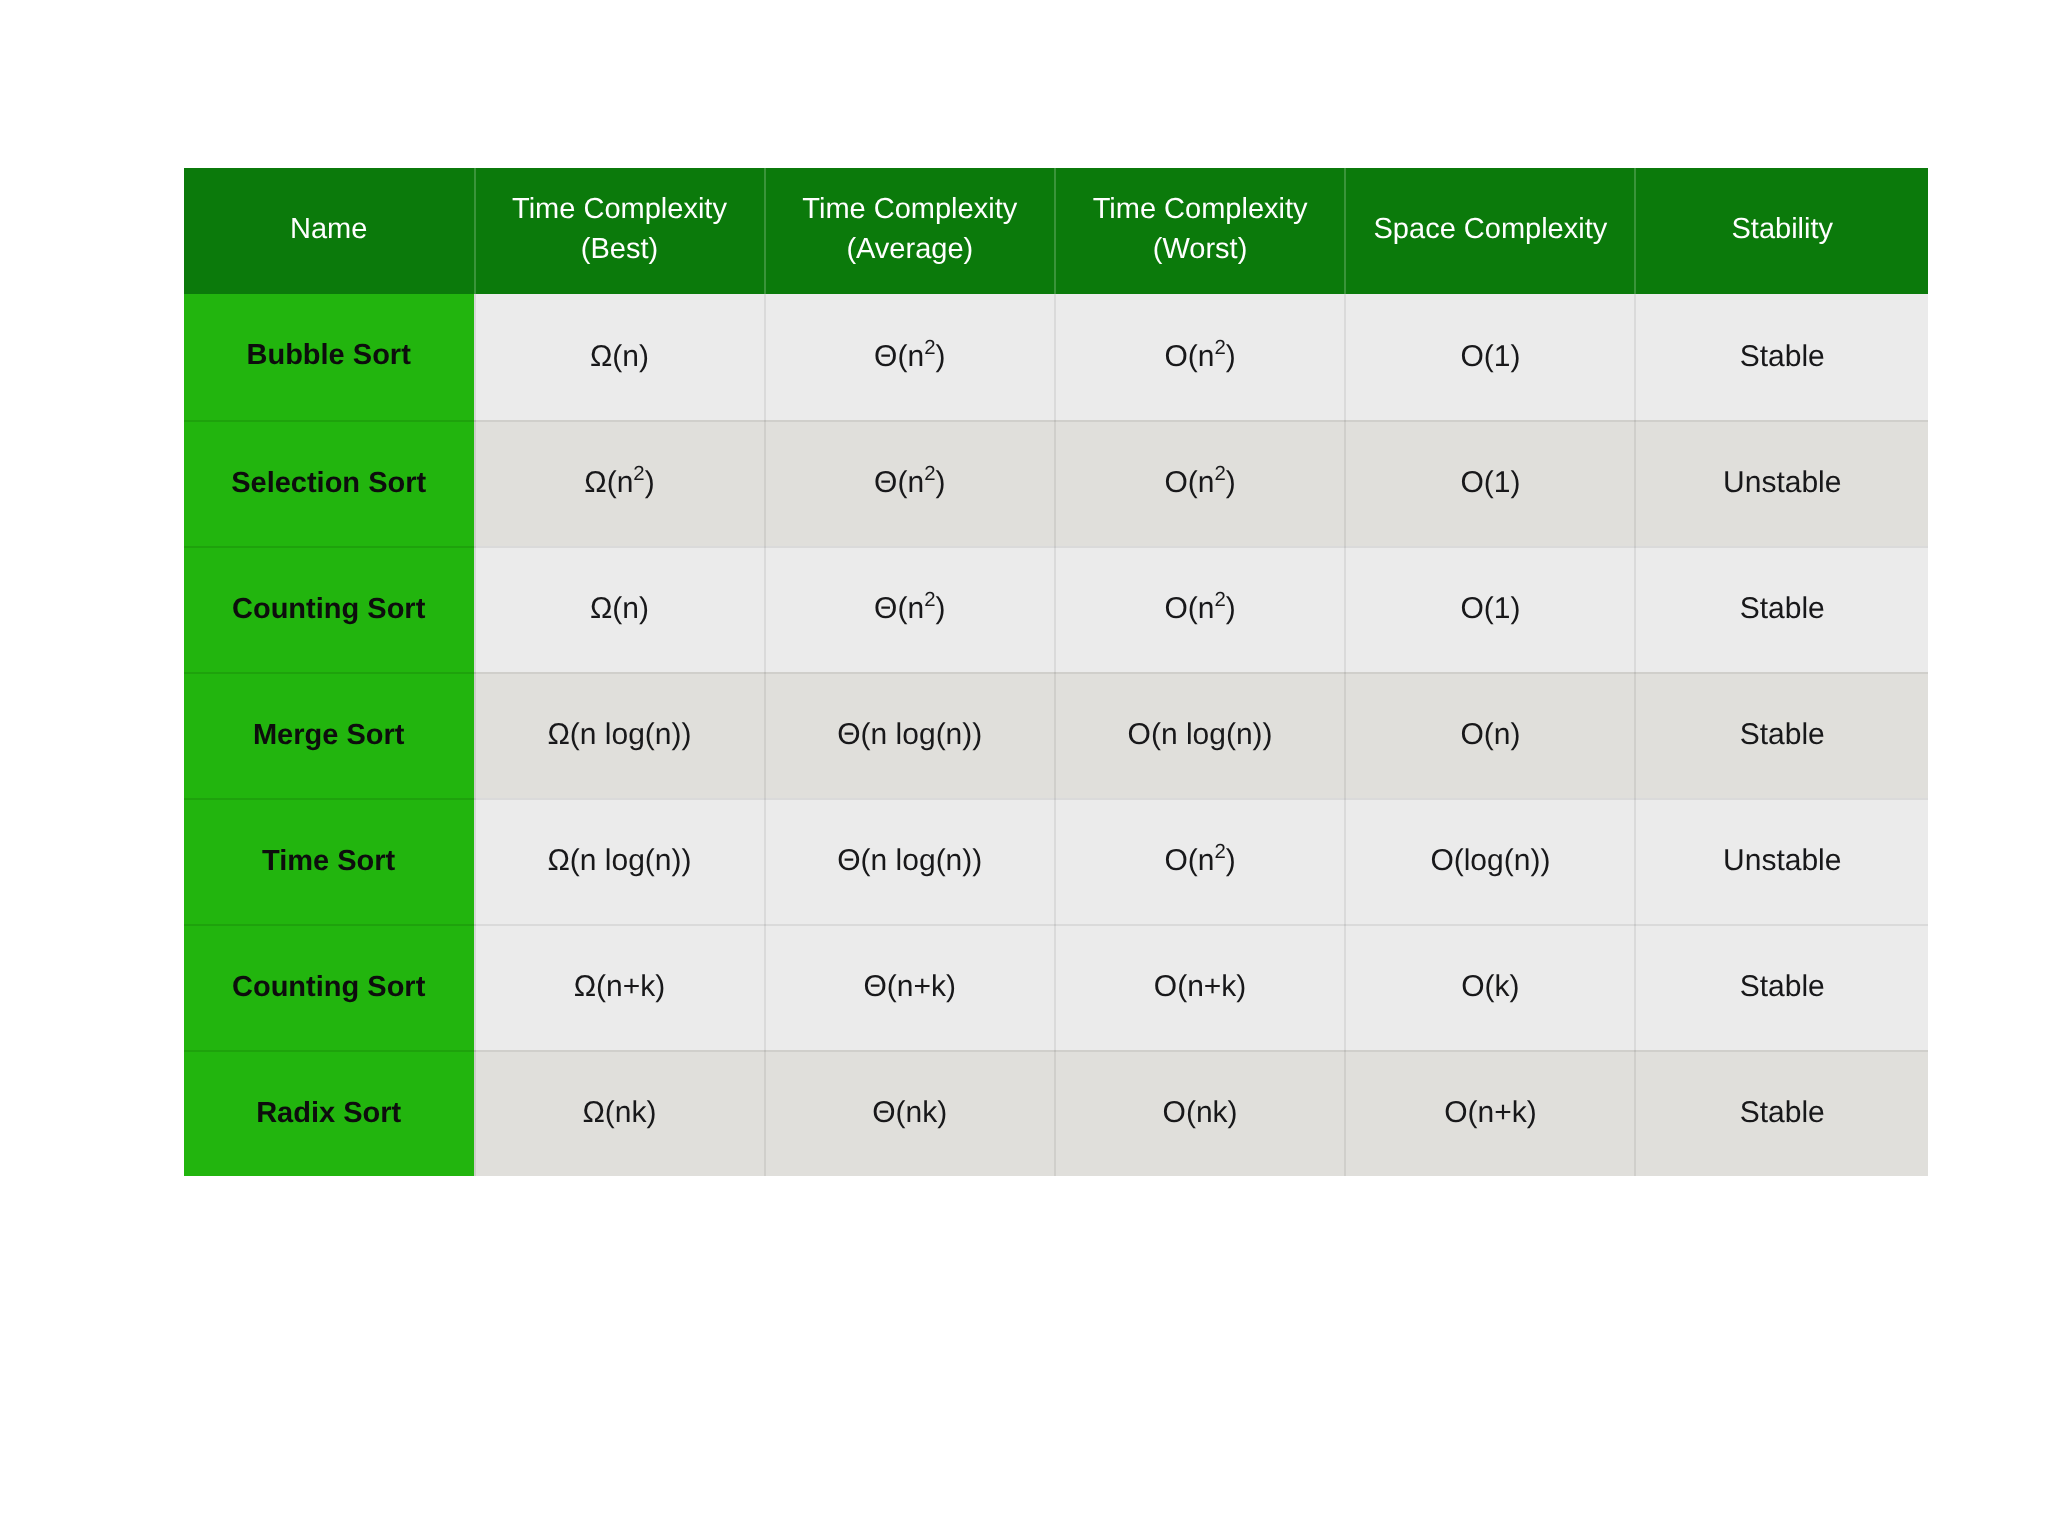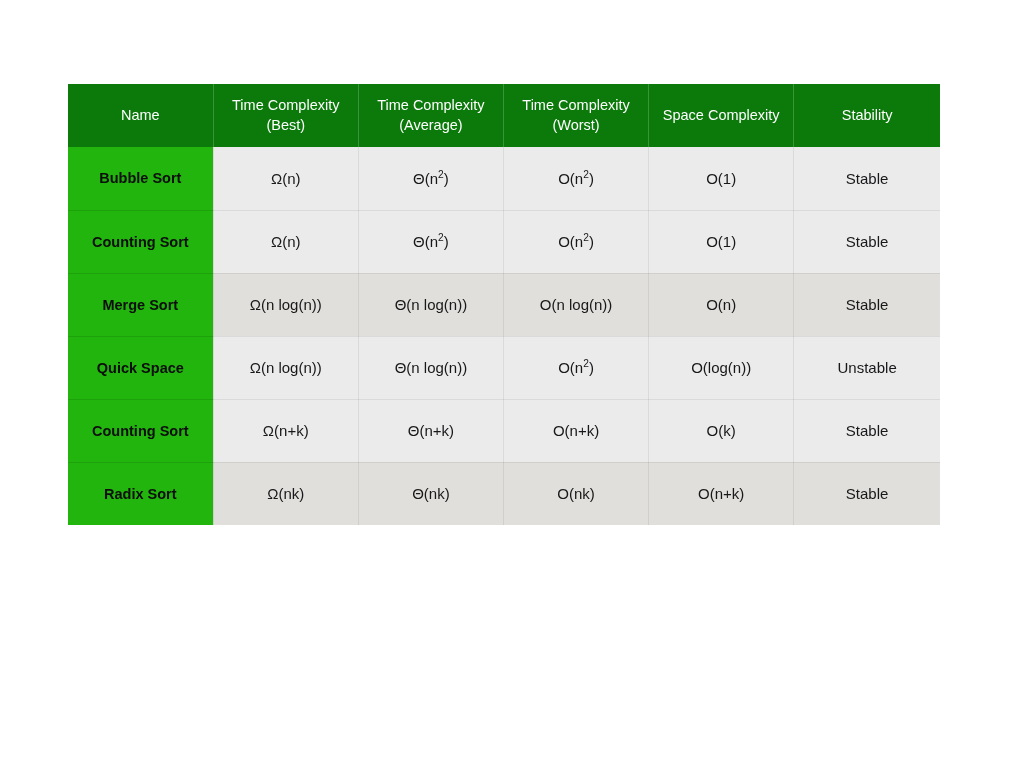--- a/index.html
+++ b/index.html
@@ -14,21 +14,21 @@
 
   #stage {
     position: relative;
     width: 1024px;
     height: 768px;
     background: #ffffff;
   }
 
   #complexity-table {
     position: absolute;
-    left: 68px;
+    left: 92px;
     top: 84px;
     width: 872px;
     border-collapse: collapse;
     table-layout: fixed;
     border-radius: 26px;
   }
 
   #complexity-table col.col-name      { width: 145px; }
   #complexity-table col.col-data      { width: 145px; }
   #complexity-table col.col-data-wide { width: 146px; }
@@ -122,38 +122,46 @@
 
     <tbody id="table-body">
         <tr class="row-light">
           <td class="name-cell">Bubble Sort</td>
           <td>Ω(n)</td>
           <td>Θ(n<span class="sup">2</span>)</td>
           <td>O(n<span class="sup">2</span>)</td>
           <td>O(1)</td>
           <td>Stable</td>
         </tr>
+        <tr class="row-dark">
+          <td class="name-cell">Selection Sort</td>
+          <td>Ω(n<span class="sup">2</span>)</td>
+          <td>Θ(n<span class="sup">2</span>)</td>
+          <td>O(n<span class="sup">2</span>)</td>
+          <td>O(1)</td>
+          <td>Unstable</td>
+        </tr>
         <tr class="row-light">
           <td class="name-cell">Counting Sort</td>
           <td>Ω(n)</td>
           <td>Θ(n<span class="sup">2</span>)</td>
           <td>O(n<span class="sup">2</span>)</td>
           <td>O(1)</td>
           <td>Stable</td>
         </tr>
         <tr class="row-dark">
           <td class="name-cell">Merge Sort</td>
           <td>Ω(n log(n))</td>
           <td>Θ(n log(n))</td>
           <td>O(n log(n))</td>
           <td>O(n)</td>
           <td>Stable</td>
         </tr>
         <tr class="row-light">
-          <td class="name-cell">Quick Space</td>
+          <td class="name-cell">Time Sort</td>
           <td>Ω(n log(n))</td>
           <td>Θ(n log(n))</td>
           <td>O(n<span class="sup">2</span>)</td>
           <td>O(log(n))</td>
           <td>Unstable</td>
         </tr>
         <tr class="row-light">
           <td class="name-cell">Counting Sort</td>
           <td>Ω(n+k)</td>
           <td>Θ(n+k)</td>

